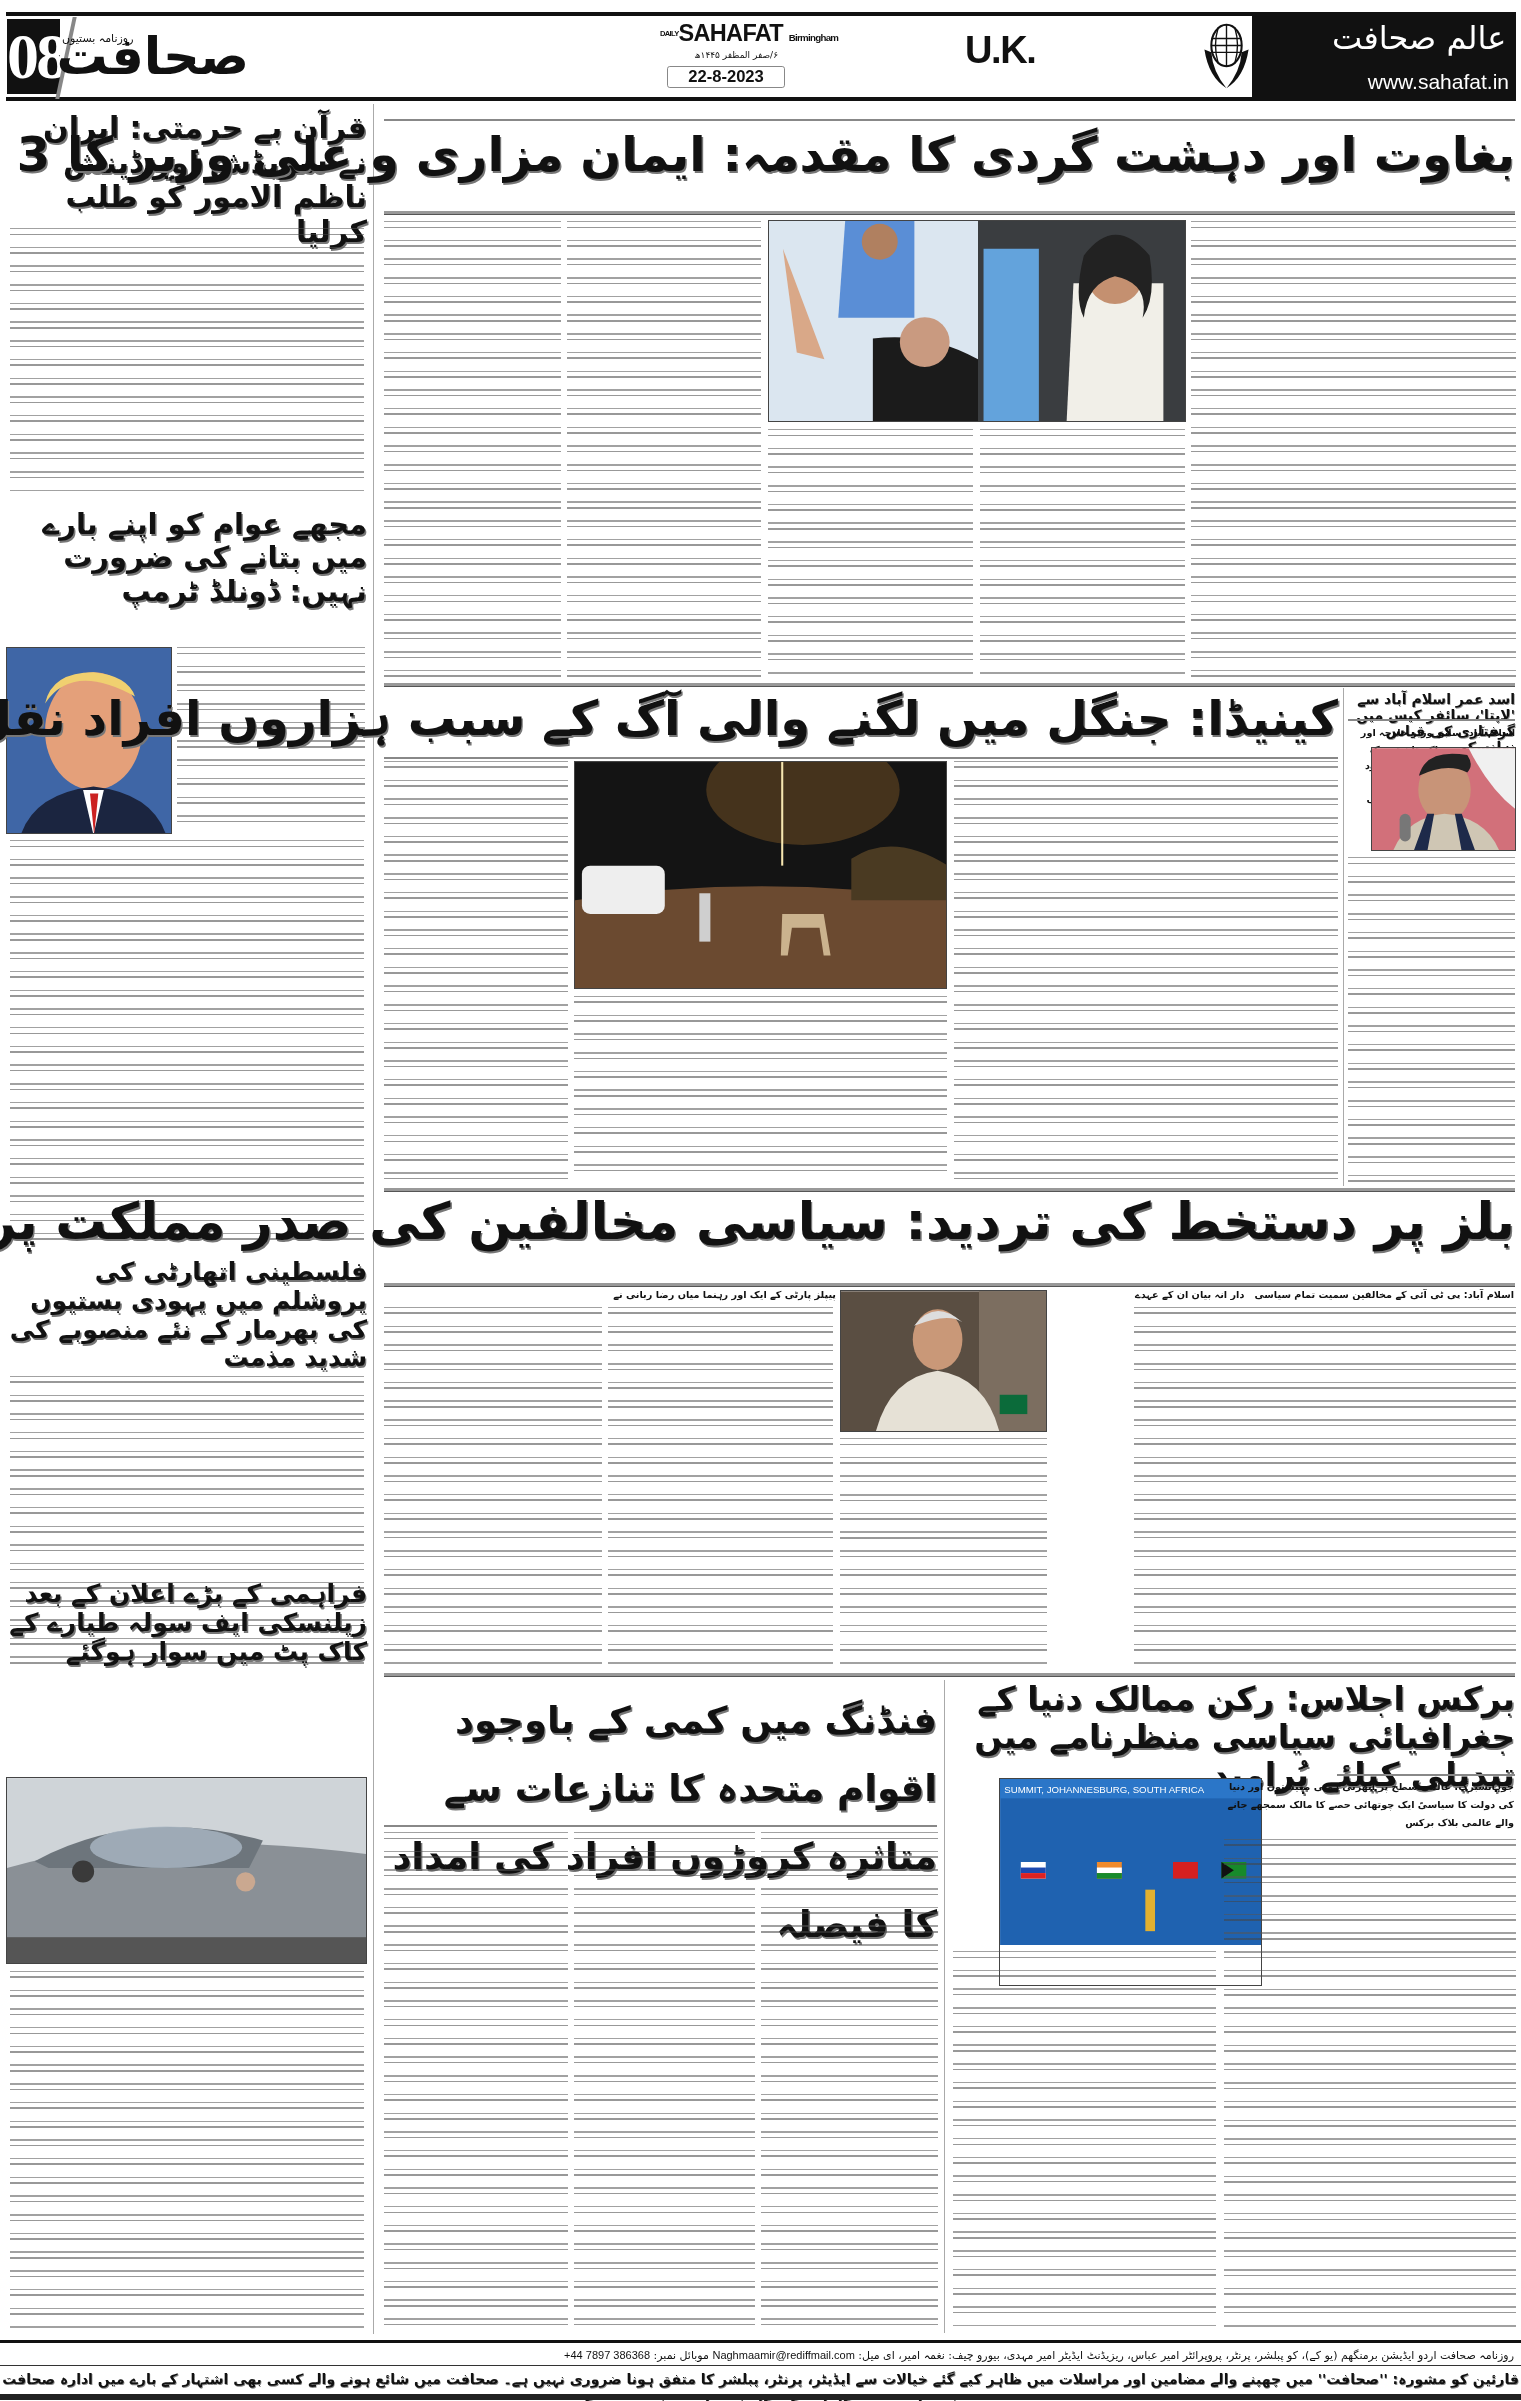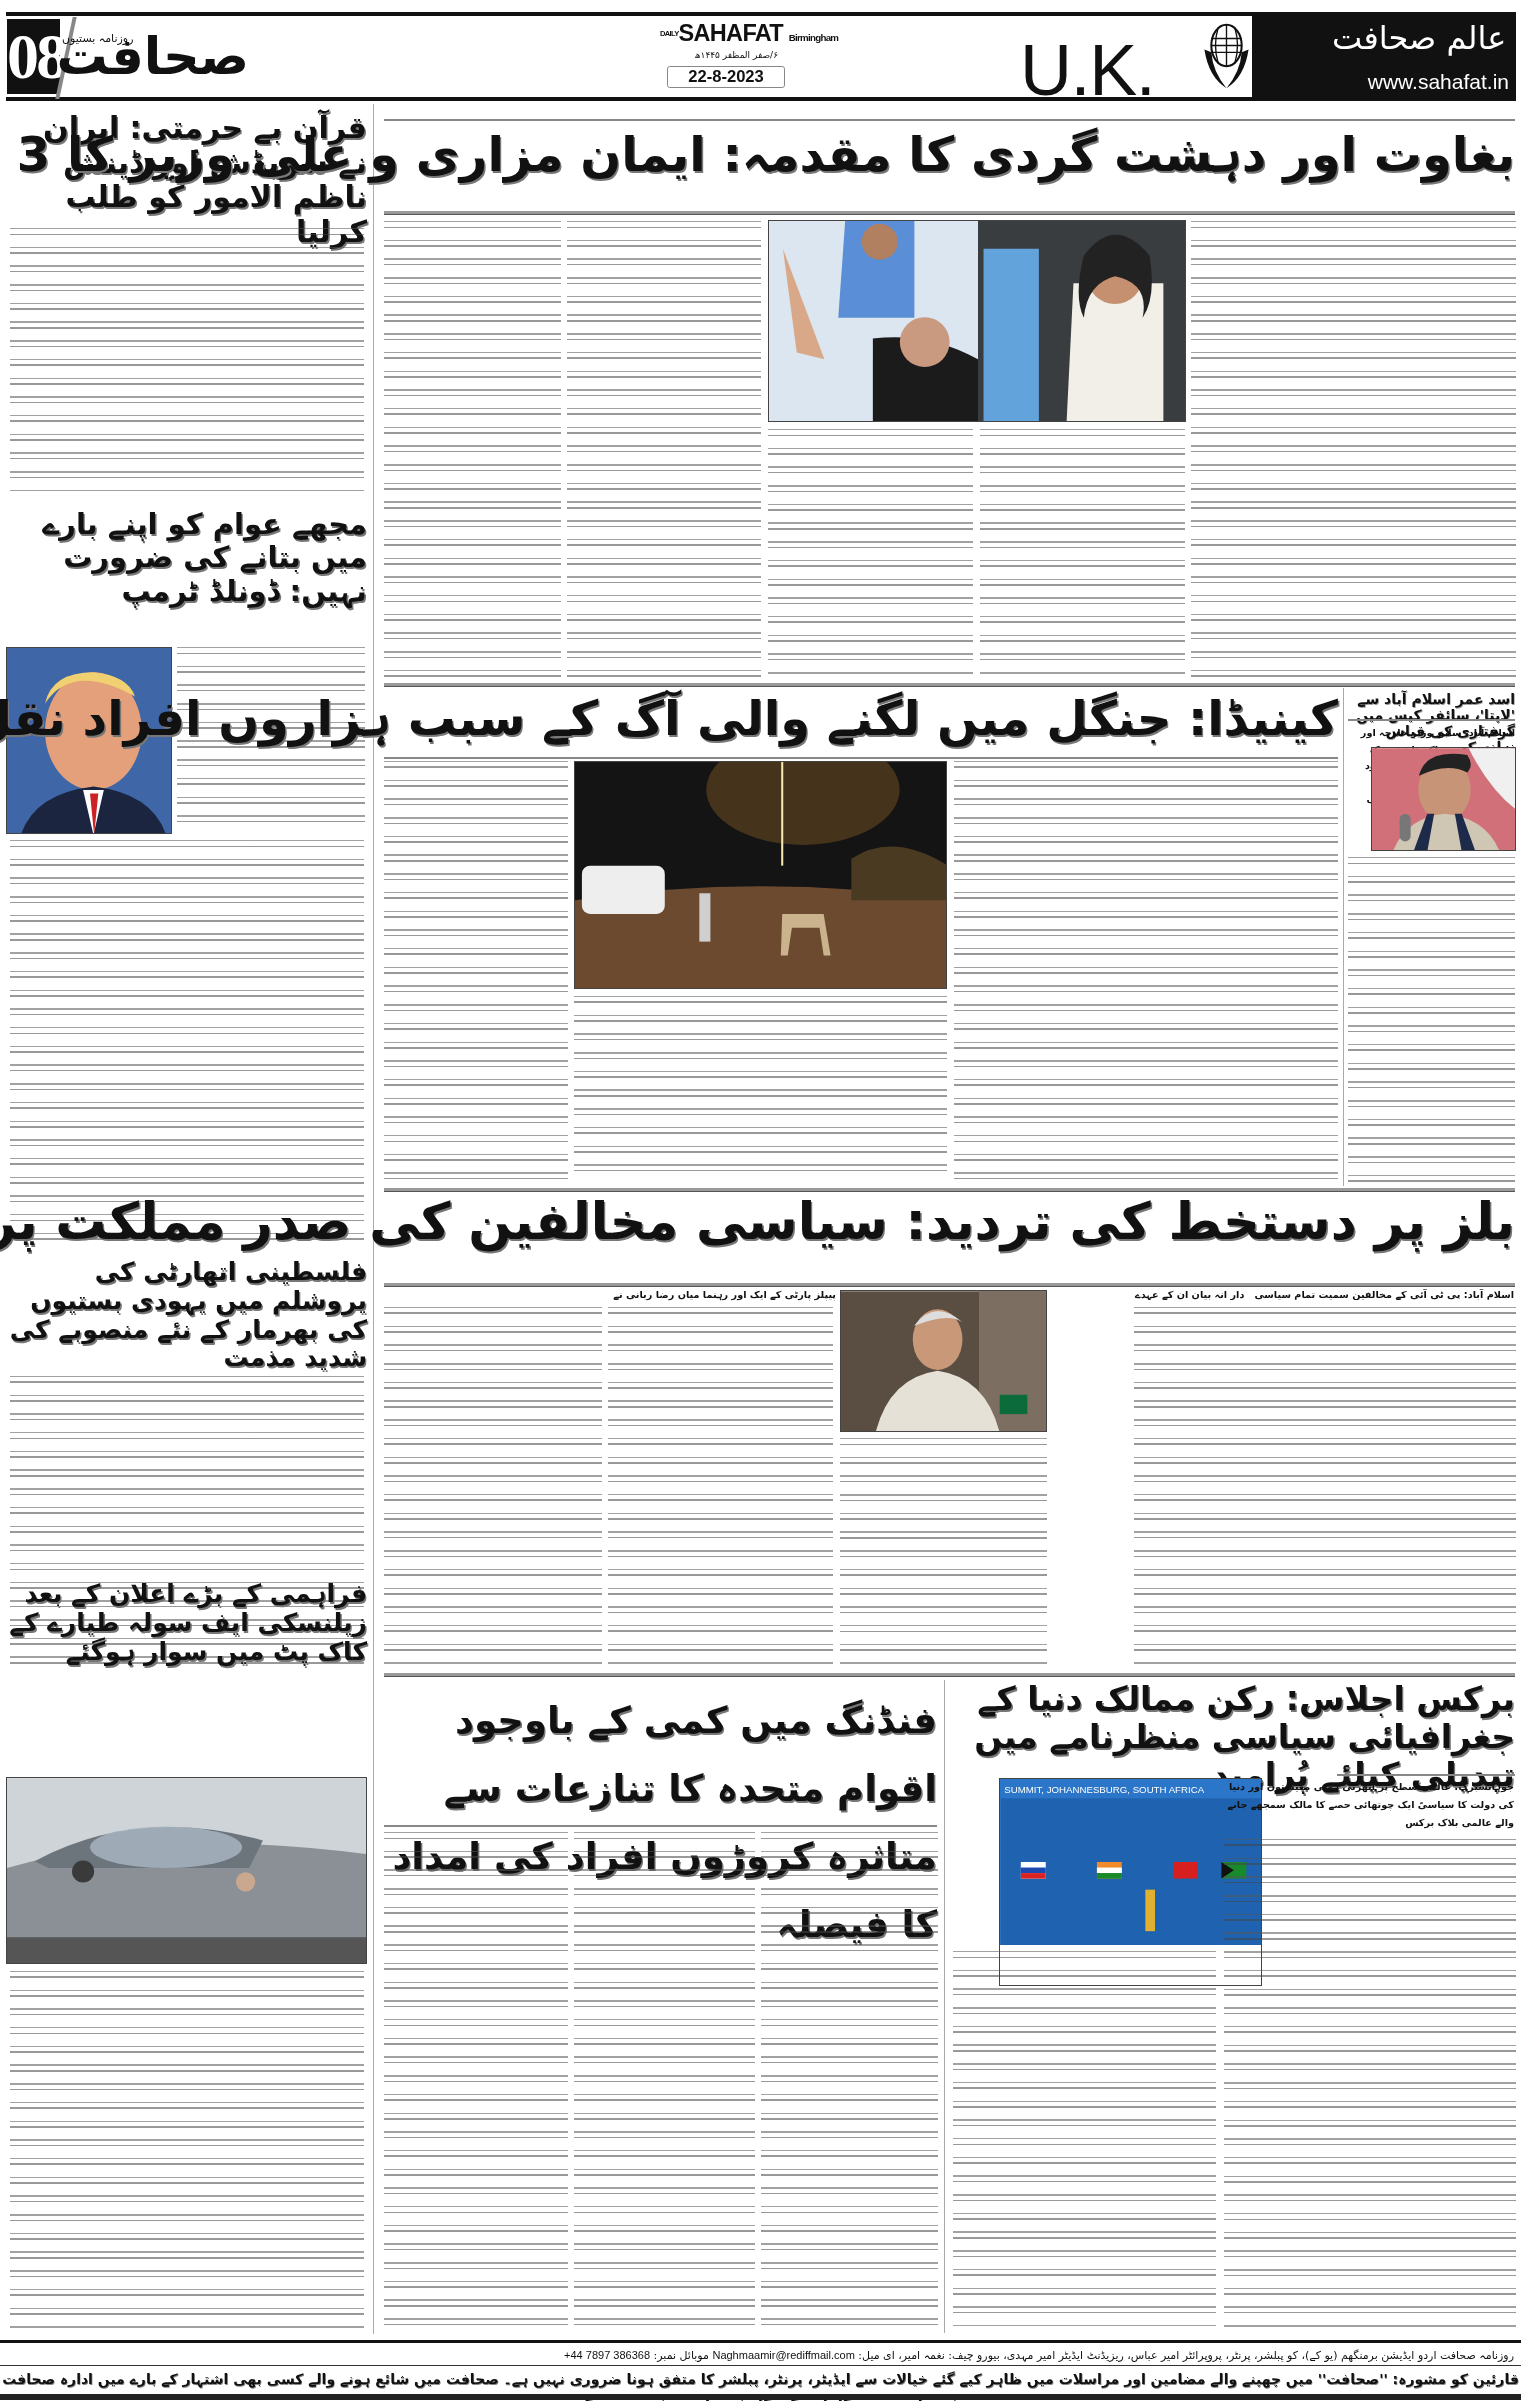--- a/index.html
+++ b/index.html
@@ -10,21 +10,21 @@
   #pagebox{left:7px;top:19.4px;width:53px;height:75px;background:#111;color:#fff;font-family:"Liberation Serif",serif;font-weight:bold;font-size:64px;line-height:75px;text-align:center;letter-spacing:-2.8px}
   #slash-l{left:53px;top:16.6px;width:15px;height:82px;border-right:4.1px solid #888;transform:skewX(-12deg)}
   #logo-l{left:76px;top:26px;width:173px;height:62px;font-size:51px;font-weight:bold;direction:rtl;text-align:center;line-height:62px;font-family:"DejaVu Sans",sans-serif}
   #logo-l-small{left:62px;top:32px;font-size:11px;direction:rtl}
   #daily{left:660px;top:21px;width:194px}
   #daily .brand{font-family:"Liberation Sans",sans-serif;font-weight:bold;font-size:23.5px;line-height:25px;letter-spacing:-0.7px}
   #daily .brand small{font-size:7.6px;vertical-align:top}
   #daily .city{font-size:9.7px;font-weight:bold}
   #daily .hijri{font-size:9px;direction:rtl;width:118px}
   #datebox{left:667px;top:66px;width:118px;height:22px;border:1.4px solid #888;border-radius:2.8px;text-align:center;font-family:"Liberation Sans",sans-serif;font-weight:bold;font-size:16.6px;line-height:19.4px}
-  #uk{left:1020px;top:29px;font-family:"Liberation Sans",sans-serif;font-weight:normal;font-size:72px;letter-spacing:-1.4px}
+  #uk{left:965px;top:29px;font-family:"Liberation Sans",sans-serif;font-weight:bold;font-size:38px;letter-spacing:-1.4px}
   #globe{left:1203px;top:22px;width:47px;height:69px}
   #right-logo{left:1252px;top:15px;width:264px;height:83px;background:#111;color:#fff}
   #right-logo .urdu{position:absolute;right:9.7px;top:4.1px;font-size:32px;direction:rtl}
   #right-logo .url{position:absolute;right:7px;bottom:4.1px;font-family:"Liberation Sans",sans-serif;font-size:21px}
   
   .rule{height:4.1px;background:#999;border-bottom:0.7px solid #555}
   .thin{height:2.1px;background:#888}
   
   .hl{direction:rtl;text-align:right;font-weight:bold;color:#111;text-shadow:1.4px 2.1px 0 #777;font-family:"DejaVu Sans",sans-serif;line-height:1.15}
   .lines{background:repeating-linear-gradient(to bottom,#555 0,#555 1.4px,transparent 1.4px,transparent 5.5px,#444 5.5px,#444 7px,transparent 7px,transparent 18.7px);opacity:.55}

